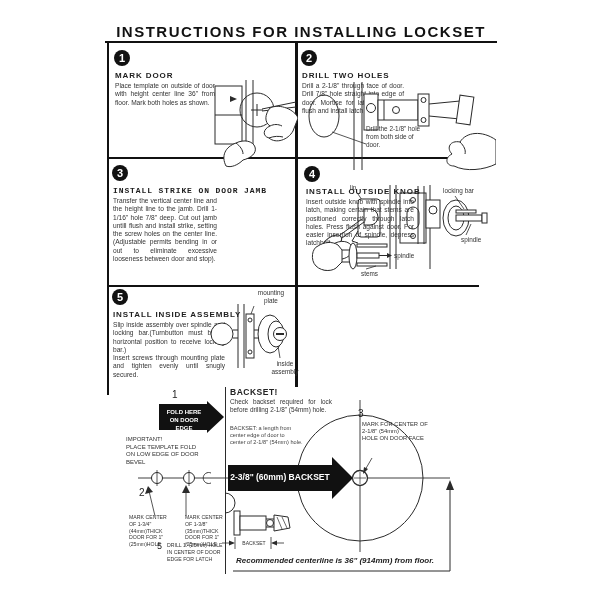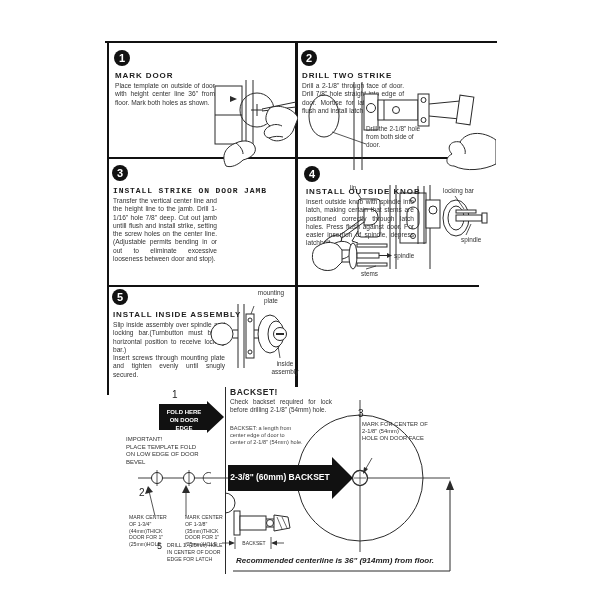--- a/index.html
+++ b/index.html
@@ -27,20 +27,21 @@
   #caution-note{font-size:5.6px;line-height:7px;color:#444;}
   #backset-bar-text{font-size:8.5px;font-weight:bold;color:#fff;text-align:center;white-space:nowrap;}
   #footer-note{font-size:8px;font-style:italic;font-weight:600;color:#222;white-space:nowrap;}
   #backset-dim-label{font-size:5px;color:#333;text-align:center;}
 </style>
 </head>
 <body>
 
 <div id="page">
 
+  <div class="abs" id="title">INSTRUCTIONS FOR INSTALLING LOCKSET</div>
   <div class="abs rule" style="left:105px;top:41px;width:392px;height:2px;"></div>
 
   <div class="abs rule" style="left:107px;top:43px;width:2px;height:352px;"></div>
   <div class="abs rule" style="left:295px;top:43px;width:3px;height:344px;"></div>
   <div class="abs rule" style="left:109px;top:157px;width:370px;height:1.5px;"></div>
   <div class="abs rule" style="left:109px;top:285px;width:370px;height:1.5px;"></div>
 
   <div class="abs badge" style="left:114px;top:50px;">1</div>
   <div class="abs step-heading" style="left:115px;top:71px;">MARK DOOR</div>
   <div class="abs step-body" style="left:115px;top:82px;width:100px;">Place template on outside of door with height center line 36" from floor. Mark both holes as shown.</div>
@@ -58,21 +59,21 @@
       <line x1="52" y1="35" x2="86" y2="31"></line>
       <path d="M60,32 C55,38 54,46 60,50 C53,53 52,60 59,62 C66,68 78,64 83,55 L88,42 C85,34 70,27 60,32 Z" fill="#fff"></path>
       <path d="M60,50 C64,48 68,48 72,50"></path>
       <path d="M59,62 C64,60 69,60 73,61"></path>
       <path d="M16,90 C11,80 15,71 26,67 C34,63 43,65 45,71 C47,77 41,82 33,84 C28,89 21,92 16,90 Z" fill="#fff"></path>
       <path d="M26,67 C30,70 33,74 33,78"></path>
     </g>
   </svg>
 
   <div class="abs badge" style="left:301px;top:50px;">2</div>
-  <div class="abs step-heading" style="left:302px;top:71px;">DRILL TWO STRIKE</div>
+  <div class="abs step-heading" style="left:302px;top:71px;">DRILL TWO HOLES</div>
   <div class="abs step-body" style="left:302px;top:82px;width:102px;">Drill a 2-1/8" through face of door. Drill 7/8" hole straight into edge of door. Mortise for latch face until flush and install latch bolt.</div>
   <svg class="abs" style="left:300px;top:78px;" width="196" height="100" viewBox="0 0 196 100">
     <g fill="none" stroke="#2b2b2b" stroke-width="1">
       <ellipse cx="124" cy="38" rx="15" ry="21" transform="translate(-100 0)"></ellipse>
       <line x1="66" y1="66" x2="32" y2="54" stroke-width="0.8"></line>
       <line x1="54" y1="4" x2="54" y2="92"></line>
       <line x1="62" y1="4" x2="62" y2="92"></line>
       <rect x="64" y="16" width="14" height="36" fill="#fff"></rect>
       <circle cx="71" cy="30" r="4.5"></circle>
       <rect x="78" y="22" width="40" height="20" fill="#fff"></rect>

